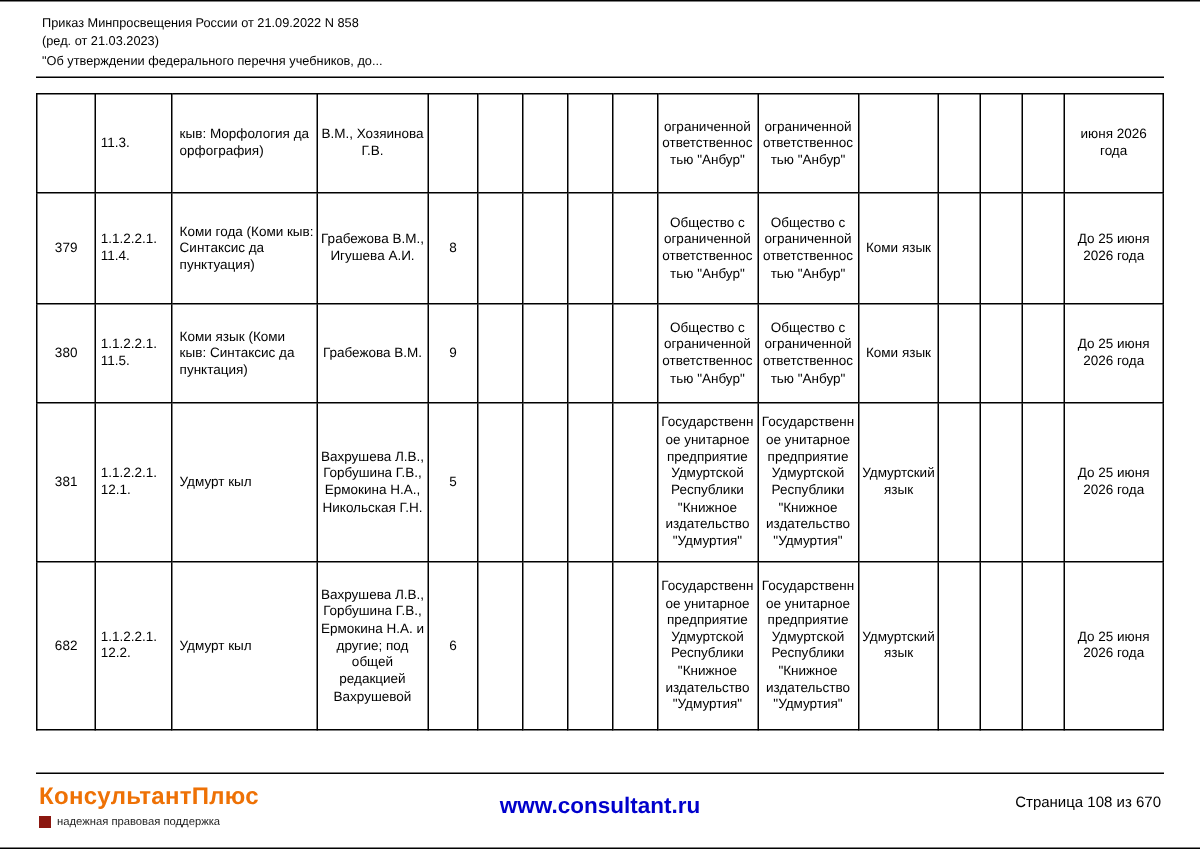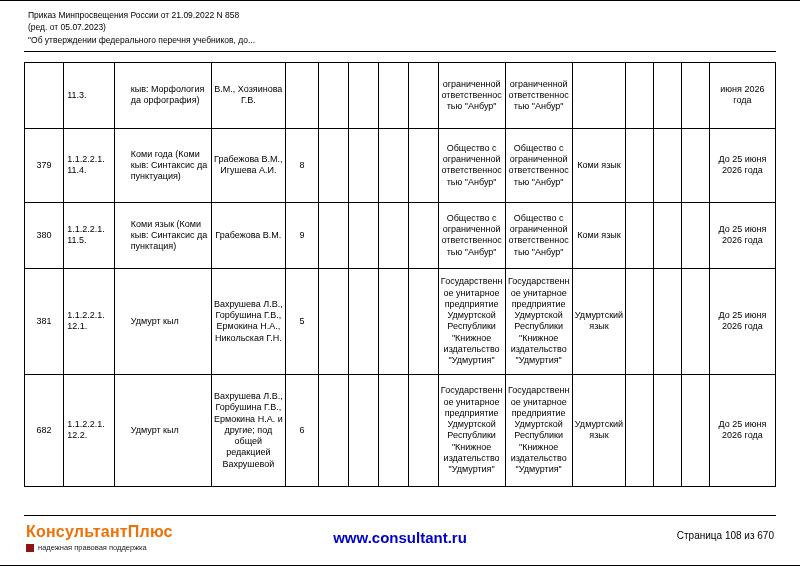--- a/index.html
+++ b/index.html
@@ -34,21 +34,21 @@
     border: 1px solid #000;
     font-size: 9px; line-height: 1.25;
     padding: 2px 1px;
     vertical-align: middle;
     text-align: center;
     overflow-wrap: break-word; word-wrap: break-word;
   }
   
   .doc-table td:nth-child(1)  { width: 38px; }
   .doc-table td:nth-child(2)  { width: 49px; text-align: left; padding-left: 3px; }
-  .doc-table td:nth-child(3)  { width: 94px; text-align: left; padding-left: 16px; }
+  .doc-table td:nth-child(3)  { width: 94px; text-align: left; padding-left: 5px; }
   .doc-table td:nth-child(4)  { width: 72px; }
   .doc-table td:nth-child(5)  { width: 32px; }
   .doc-table td:nth-child(6)  { width: 29px; }
   .doc-table td:nth-child(7)  { width: 29px; }
   .doc-table td:nth-child(8)  { width: 29px; }
   .doc-table td:nth-child(9)  { width: 29px; }
   .doc-table td:nth-child(10) { width: 65px; }
   .doc-table td:nth-child(11) { width: 65px; }
   .doc-table td:nth-child(12) { width: 52px; }
   .doc-table td:nth-child(13) { width: 27px; }
@@ -83,21 +83,21 @@
   .footer-page { margin-left: auto; font-size: 10px; padding-top: 7px; }
 </style>
 </head>
 <body>
 
 <div class="page">
 
   <div class="header">
     <div class="header-left">
       <div>Приказ Минпросвещения России от 21.09.2022 N 858</div>
-      <div>(ред. от 05.07.2023)</div>
+      <div>(ред. от 21.03.2023)</div>
       <div>"Об утверждении федерального перечня учебников, до...</div>
     </div>
   </div>
 
   <div class="table-wrap">
     <table class="doc-table">
       <tbody id="table-body">
           <tr>
             <td></td>
             <td>11.3.</td>

